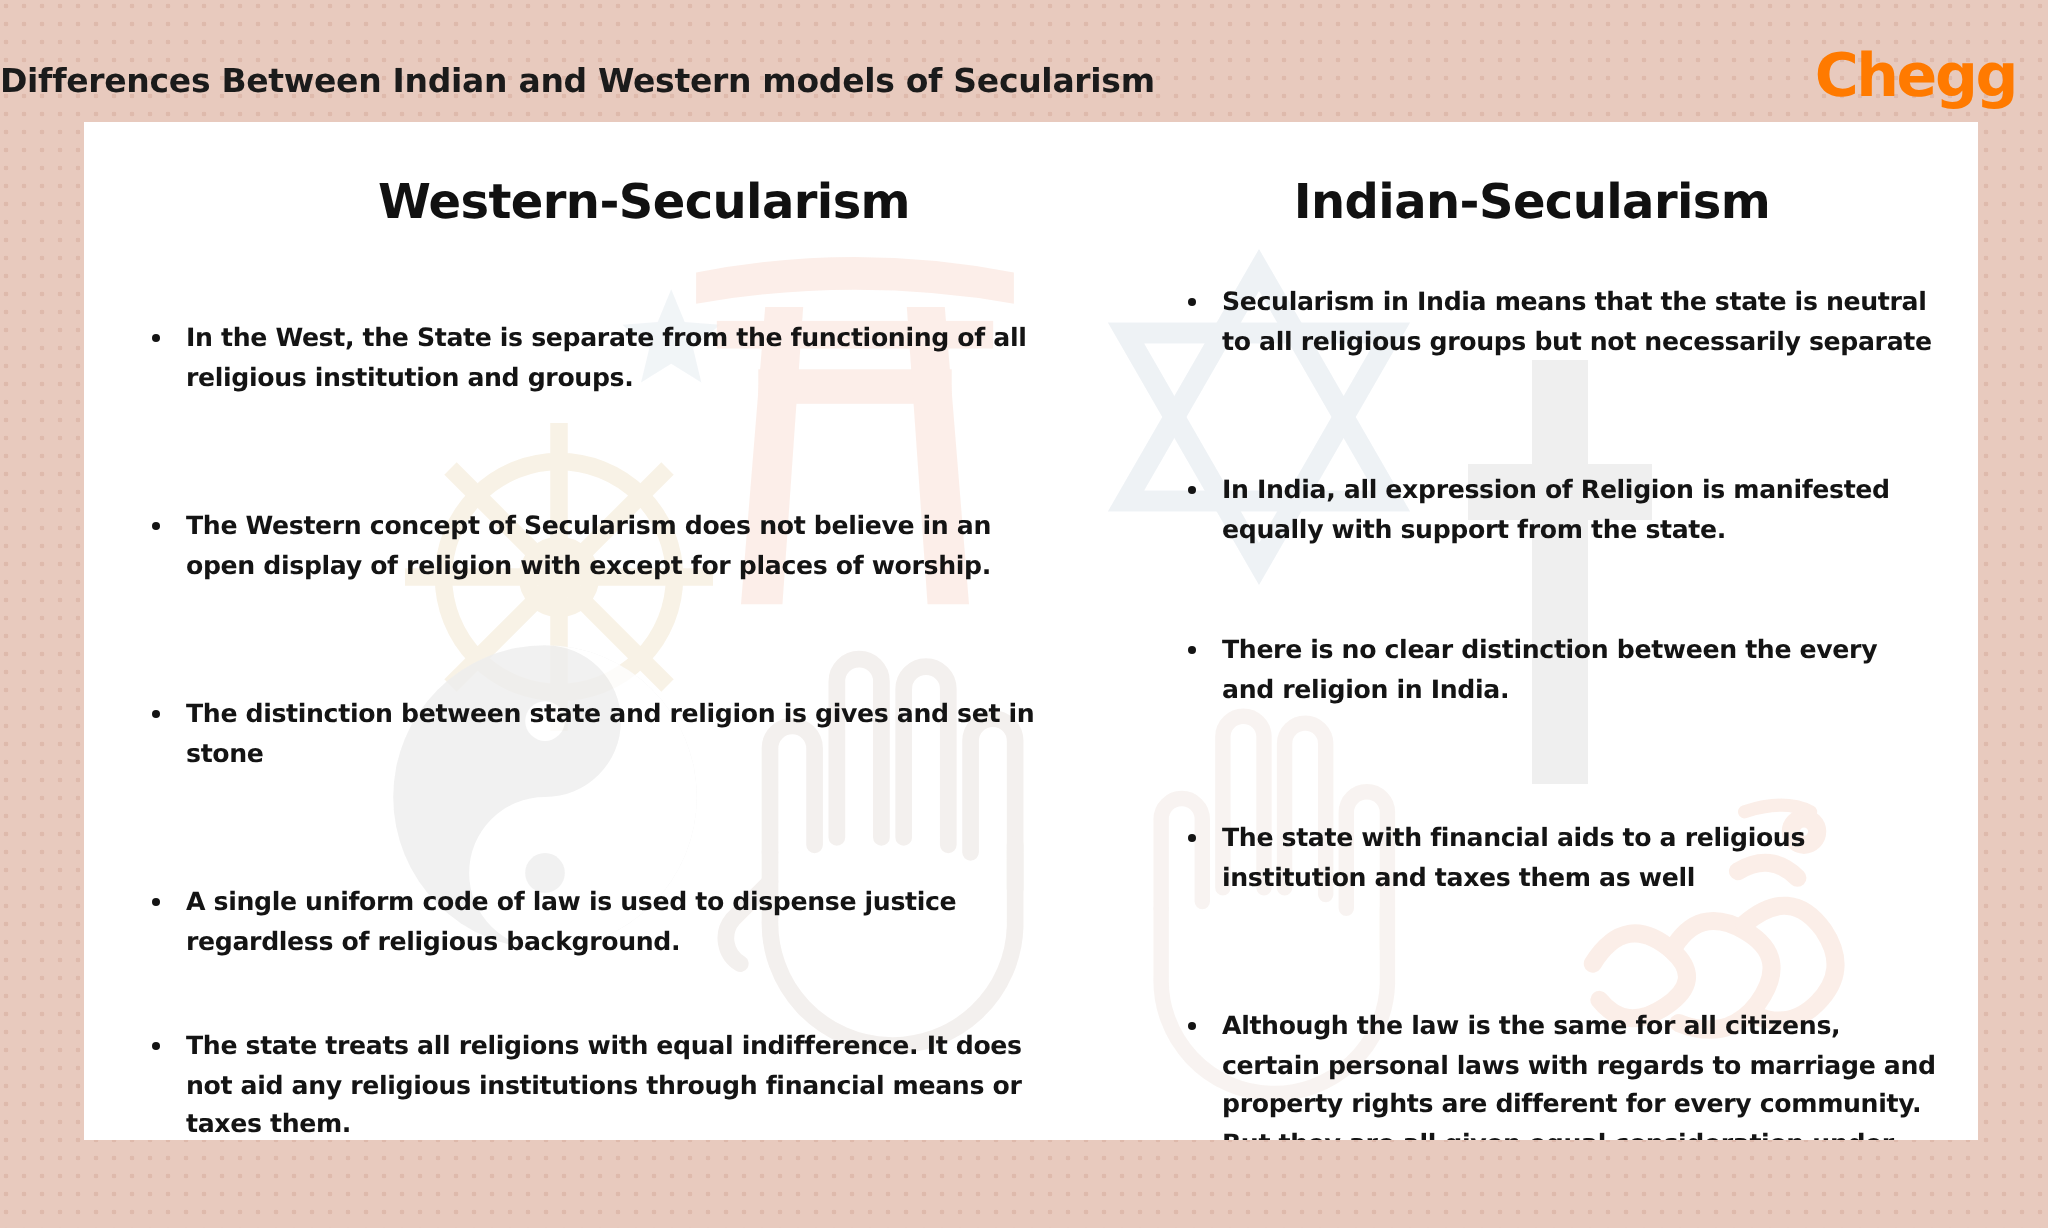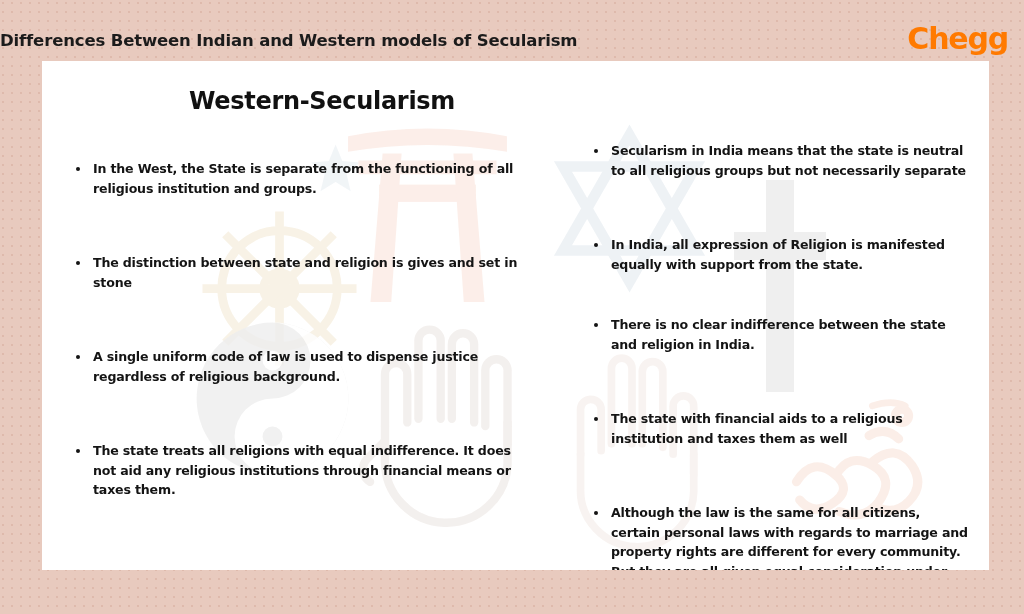--- a/index.html
+++ b/index.html
@@ -226,30 +226,32 @@
           <path d="M20 66 l0 -26 a6 6 0 0 1 12 0 l0 24"></path>
           <path d="M38 60 l0 -44 a6 6 0 0 1 12 0 l0 44"></path>
           <path d="M56 60 l0 -42 a6 6 0 0 1 12 0 l0 44"></path>
           <path d="M74 66 l0 -28 a6 6 0 0 1 12 0 l0 40"></path>
           <path d="M20 66 l0 20 a32 32 0 0 0 66 2 l0 -22"></path>
         </g>
       </svg>
     </div>
 
     <div class="col-head" id="head-western">Western-Secularism</div>
+    <div class="col-head" id="head-indian">Indian-Secularism</div>
 
     <ul class="bullets" id="list-western">
       <li class="bullet-item">In the West, the State is separate from the functioning of all religious institution and groups.</li>
+      <li class="bullet-item">The Western concept of Secularism does not believe in an open display of religion with except for places of worship.</li>
       <li class="bullet-item">The distinction between state and religion is gives and set in stone</li>
       <li class="bullet-item">A single uniform code of law is used to dispense justice regardless of religious background.</li>
       <li class="bullet-item">The state treats all religions with equal indifference. It does not aid any religious institutions through financial means or taxes them.</li>
     </ul>
 
     <ul class="bullets" id="list-indian">
       <li class="bullet-item">Secularism in India means that the state is neutral to all religious groups but not necessarily separate</li>
       <li class="bullet-item">In India, all expression of Religion is manifested equally with support from the state.</li>
-      <li class="bullet-item">There is no clear indifference between the state and religion in India.</li>
+      <li class="bullet-item">There is no clear distinction between the every and religion in India.</li>
       <li class="bullet-item">The state with financial aids to a religious institution and taxes them as well</li>
       <li class="bullet-item">Although the law is the same for all citizens, certain personal laws with regards to marriage and property rights are different for every community. But they are all given equal consideration under the Indian Penal Code.</li>
     </ul>
 
   </div>
 </div>
 
 </body></html>

